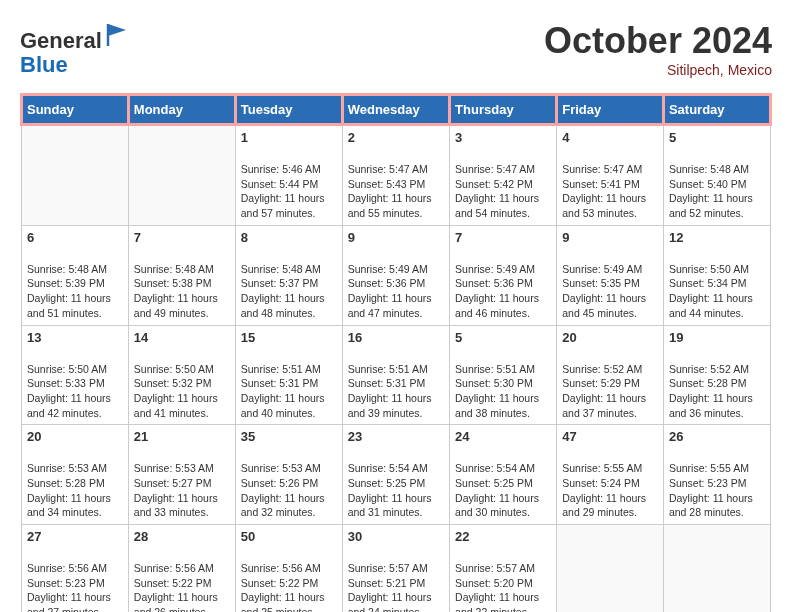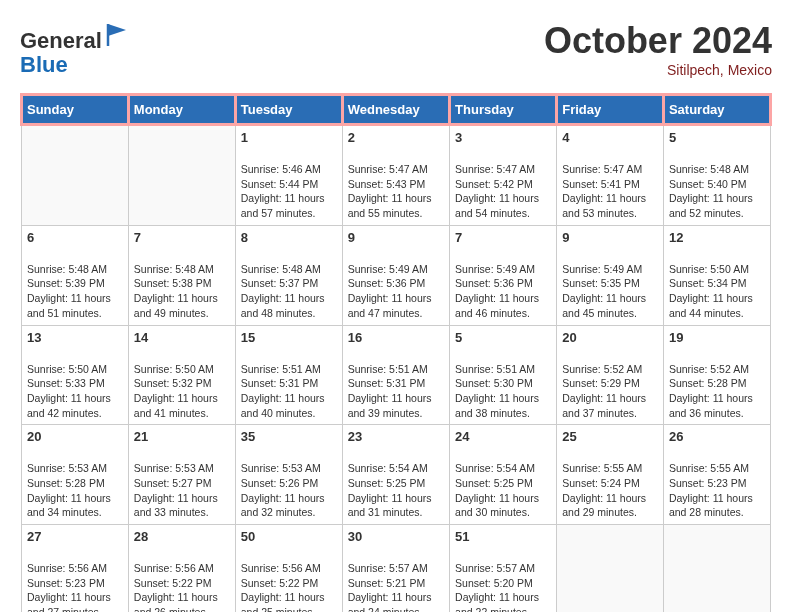--- a/index.html
+++ b/index.html
@@ -289,21 +289,21 @@
 and 31 minutes.</div>
         </td>
         <td>
           <span class="day-num">24</span>
           <div class="day-info" style="white-space: pre-line;">Sunrise: 5:54 AM
 Sunset: 5:25 PM
 Daylight: 11 hours
 and 30 minutes.</div>
         </td>
         <td>
-          <span class="day-num">25</span>
+          <span class="day-num">47</span>
           <div class="day-info" style="white-space: pre-line;">Sunrise: 5:55 AM
 Sunset: 5:24 PM
 Daylight: 11 hours
 and 29 minutes.</div>
         </td>
         <td>
           <span class="day-num">26</span>
           <div class="day-info" style="white-space: pre-line;">Sunrise: 5:55 AM
 Sunset: 5:23 PM
 Daylight: 11 hours
@@ -333,21 +333,21 @@
 and 25 minutes.</div>
         </td>
         <td>
           <span class="day-num">30</span>
           <div class="day-info" style="white-space: pre-line;">Sunrise: 5:57 AM
 Sunset: 5:21 PM
 Daylight: 11 hours
 and 24 minutes.</div>
         </td>
         <td>
-          <span class="day-num">51</span>
+          <span class="day-num">22</span>
           <div class="day-info" style="white-space: pre-line;">Sunrise: 5:57 AM
 Sunset: 5:20 PM
 Daylight: 11 hours
 and 22 minutes.</div>
         </td>
         <td class="empty"></td>
         <td class="empty"></td>
       </tr>
     </tbody>
 </table>

